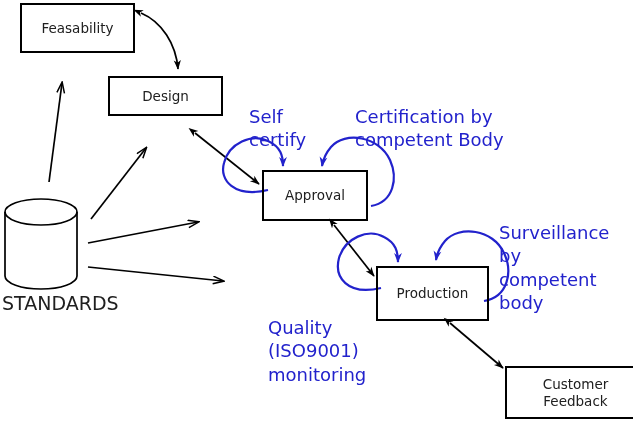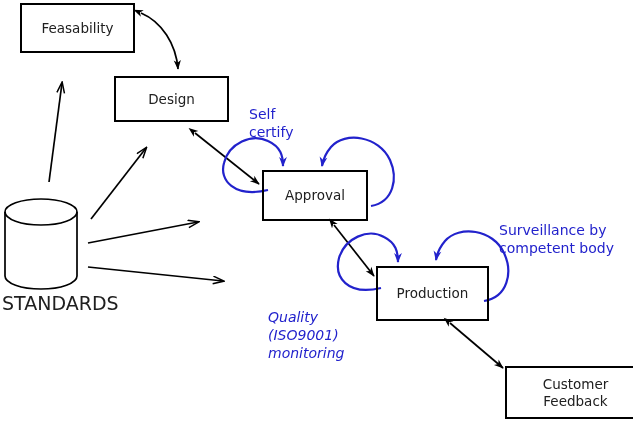--- a/index.html
+++ b/index.html
@@ -45,21 +45,21 @@
   .store-label {
     position: absolute;
     color: #202020;
     font-size: 19px;
     font-family: "DejaVu Sans", sans-serif;
     white-space: nowrap;
   }
   .annot {
     position: absolute;
     color: #2222cc;
-    font-size: 14px;
+    font-size: 18px;
     line-height: 1.3;
     font-family: "DejaVu Sans", sans-serif;
     white-space: pre-line;
   }
 </style>
 </head>
 <body>
 
 <div id="diagram-canvas">
 
@@ -106,21 +106,21 @@
 
     <path d="M381,288 C347,296 334,277 339,258 C345,238 368,228 384,237 C396,243 398,252 398,262" fill="none" stroke="#2222cc" stroke-width="2.2" marker-end="url(#ah-blue)"></path>
 
     <path d="M484,301 C508,297 513,272 504,253 C493,229 459,225 445,241 C439,248 437,254 436,260" fill="none" stroke="#2222cc" stroke-width="2.2" marker-end="url(#ah-blue)"></path>
   </svg>
 
   <div class="node-box" style="left:20px; top:3px; width:115px; height:50px;">
     <span class="node-label">Feasability</span>
   </div>
 
-  <div class="node-box" style="left:114px; top:76px; width:115px; height:46px;">
+  <div class="node-box" style="left:108px; top:76px; width:115px; height:40px;">
     <span class="node-label">Design</span>
   </div>
 
   <div class="node-box" style="left:262px; top:170px; width:106px; height:51px;">
     <span class="node-label">Approval</span>
   </div>
 
   <div class="node-box" style="left:376px; top:266px; width:113px; height:55px;">
     <span class="node-label">Production</span>
   </div>
@@ -128,21 +128,23 @@
   <div class="node-box" style="left:505px; top:366px; width:141px; height:53px;">
     <span class="node-label">Customer
 Feedback</span>
   </div>
 
   <div class="store-label" style="left:2px; top:292px;">STANDARDS</div>
 
   <div class="annot" style="left:249px; top:105px;">Self
 certify</div>
 
+  <div class="annot" style="left:355px; top:105px;">Certification by
+competent Body</div>
 
   <div class="annot" style="left:499px; top:221px;">Surveillance by
 competent body</div>
 
-  <div class="annot" style="left:268px; top:308px;font-style:italic;">Quality
+  <div class="annot" style="left:268px; top:316px;">Quality
 (ISO9001)
 monitoring</div>
 
 </div>
 
 </body></html>

